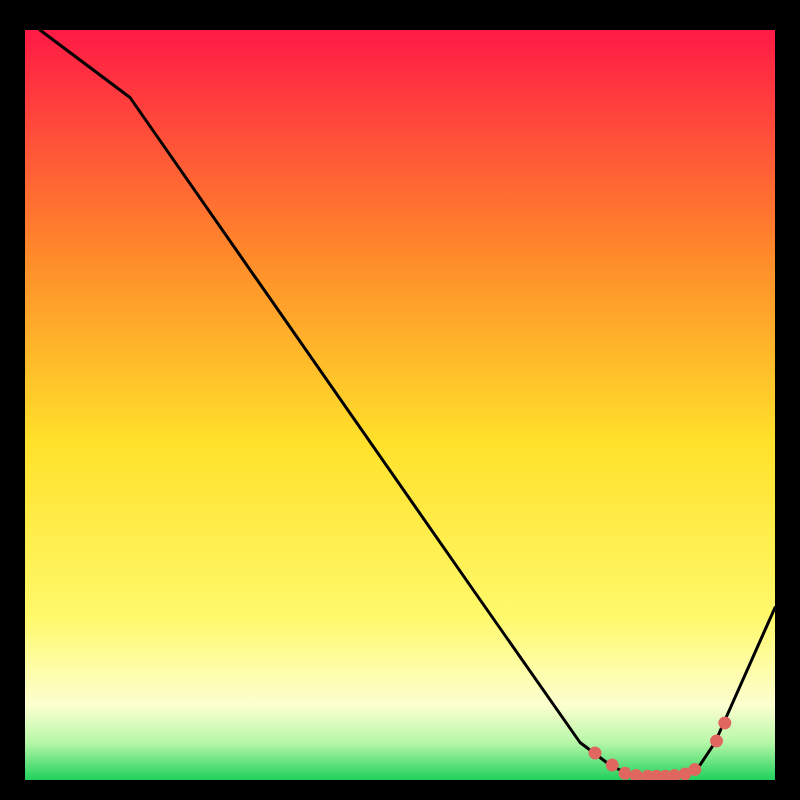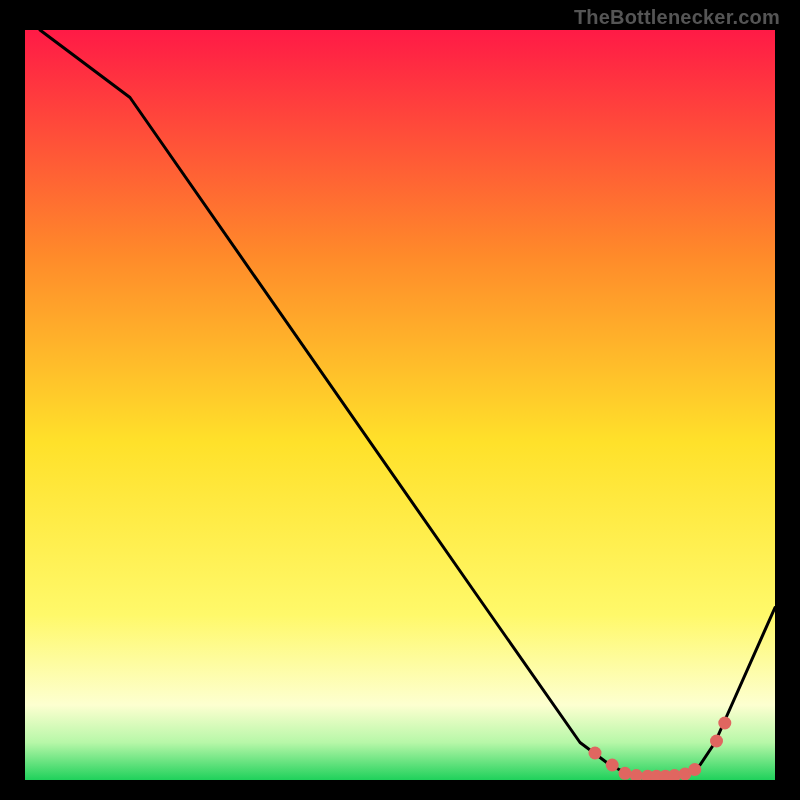--- a/index.html
+++ b/index.html
@@ -36,21 +36,20 @@
   .plot svg {
     display: block;
     width: 750px;
     height: 750px;
   }
 </style>
 </head>
 <body>
 
 <div class="stage">
-  <div class="brand">TheBottlenecker.com</div>
 
   <div class="plot">
     <svg id="plot-svg" viewBox="0 0 750 750" preserveAspectRatio="none">
       <defs>
         <linearGradient id="bgGrad" x1="0" y1="0" x2="0" y2="1">
           <stop id="g0" offset="0%" stop-color="#ff1a46"></stop>
           <stop id="g1" offset="30%" stop-color="#ff8a2a"></stop>
           <stop id="g2" offset="55%" stop-color="#ffe12a"></stop>
           <stop id="g3" offset="78%" stop-color="#fff96a"></stop>
           <stop id="g4" offset="90%" stop-color="#fdffd0"></stop>

